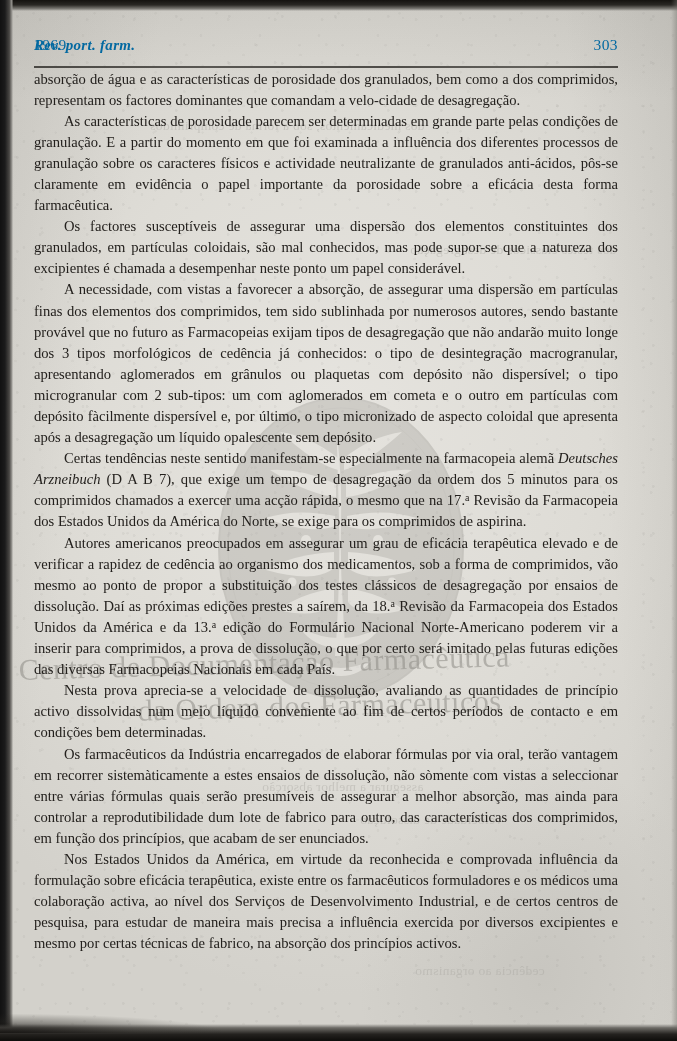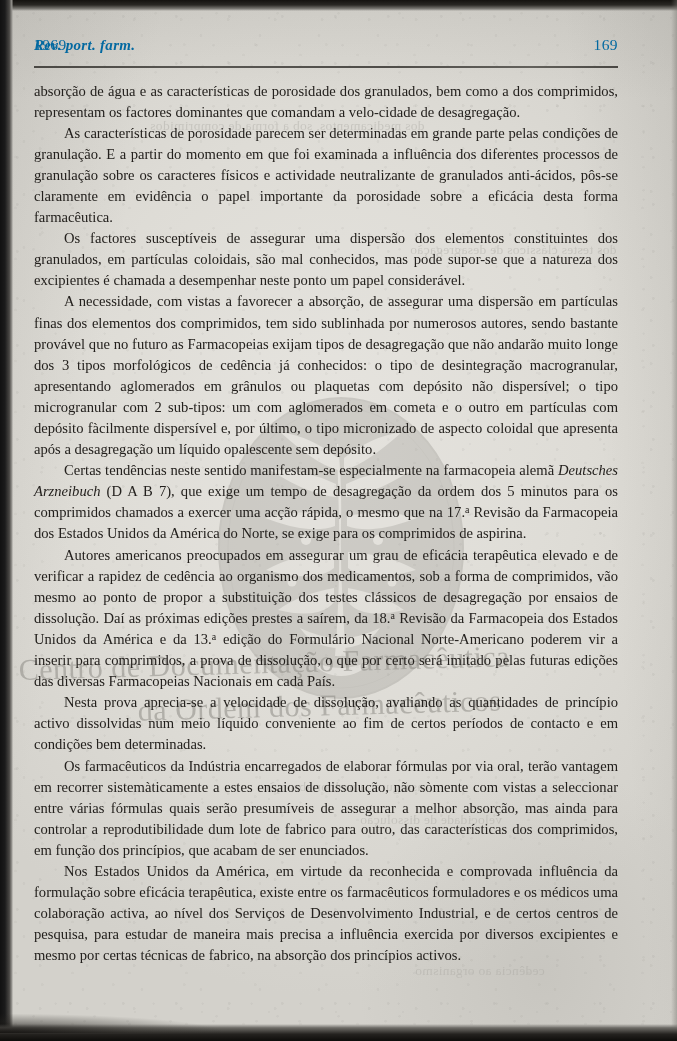--- a/index.html
+++ b/index.html
@@ -116,21 +116,21 @@
   }
   .rule {
     margin-top: 4px;
     height: 1.5px;
     background: linear-gradient(90deg, #3c3a36 0%, #4b4945 30%, #3f3d39 60%, #56544f 85%, #3a3834 100%);
     opacity: .9;
   }
 
   
   .body {
-    margin-top: 13px;
+    margin-top: 1px;
     font-size: 14.6px;
     line-height: 21.1px;
     color: #23201d;
     text-align: justify;
     text-justify: inter-word;
   }
   .body p {
     margin: 0;
     text-indent: 30px;
     hyphens: manual;
@@ -244,21 +244,21 @@
   <div class="wm-diagonal">
     <span>Centro de Documentação Farmacêutica</span>
     <span class="l2">da Ordem dos Farmacêuticos</span>
   </div>
 
   <div class="content">
 
     <div class="runhead">
       <span class="folio-left">1969</span>
       <span class="journal">Rev. port. farm.</span>
-      <span class="folio-right">169</span>
+      <span class="folio-right">303</span>
     </div>
     <div class="rule"></div>
 
     <div class="body">
       <p class="noindent">absorção de água e as características de porosidade dos granulados, bem como a dos comprimidos, representam os factores dominantes que comandam a velo-cidade de desagregação.</p>
       <p>As características de porosidade parecem ser determinadas em grande parte pelas condições de granulação. E a partir do momento em que foi examinada a influência dos diferentes processos de granulação sobre os caracteres físicos e actividade neutralizante de granulados anti-ácidos, pôs-se claramente em evidência o papel importante da porosidade sobre a eficácia desta forma farmacêutica.</p>
       <p>Os factores susceptíveis de assegurar uma dispersão dos elementos constituintes dos granulados, em partículas coloidais, são mal conhecidos, mas pode supor-se que a natureza dos excipientes é chamada a desempenhar neste ponto um papel considerável.</p>
       <p>A necessidade, com vistas a favorecer a absorção, de assegurar uma dispersão em partículas finas dos elementos dos comprimidos, tem sido sublinhada por numerosos autores, sendo bastante provável que no futuro as Farmacopeias exijam tipos de desagregação que não andarão muito longe dos 3 tipos morfológicos de cedência já conhecidos: o tipo de desintegração macrogranular, apresentando aglomerados em grânulos ou plaquetas com depósito não dispersível; o tipo microgranular com 2 sub-tipos: um com aglomerados em cometa e o outro em partículas com depósito fàcilmente dispersível e, por último, o tipo micronizado de aspecto coloidal que apresenta após a desagregação um líquido opalescente sem depósito.</p>
       <p>Certas tendências neste sentido manifestam-se especialmente na farmacopeia alemã <i>Deutsches Arzneibuch</i> (D A B 7), que exige um tempo de desagregação da ordem dos 5 minutos para os comprimidos chamados a exercer uma acção rápida, o mesmo que na 17.<span class="ord">a</span> Revisão da Farmacopeia dos Estados Unidos da América do Norte, se exige para os comprimidos de aspirina.</p>
       <p>Autores americanos preocupados em assegurar um grau de eficácia terapêutica elevado e de verificar a rapidez de cedência ao organismo dos medicamentos, sob a forma de comprimidos, vão mesmo ao ponto de propor a substituição dos testes clássicos de desagregação por ensaios de dissolução. Daí as próximas edições prestes a saírem, da 18.<span class="ord">a</span> Revisão da Farmacopeia dos Estados Unidos da América e da 13.<span class="ord">a</span> edição do Formulário Nacional Norte-Americano poderem vir a inserir para comprimidos, a prova de dissolução, o que por certo será imitado pelas futuras edições das diversas Farmacopeias Nacionais em cada País.</p>

